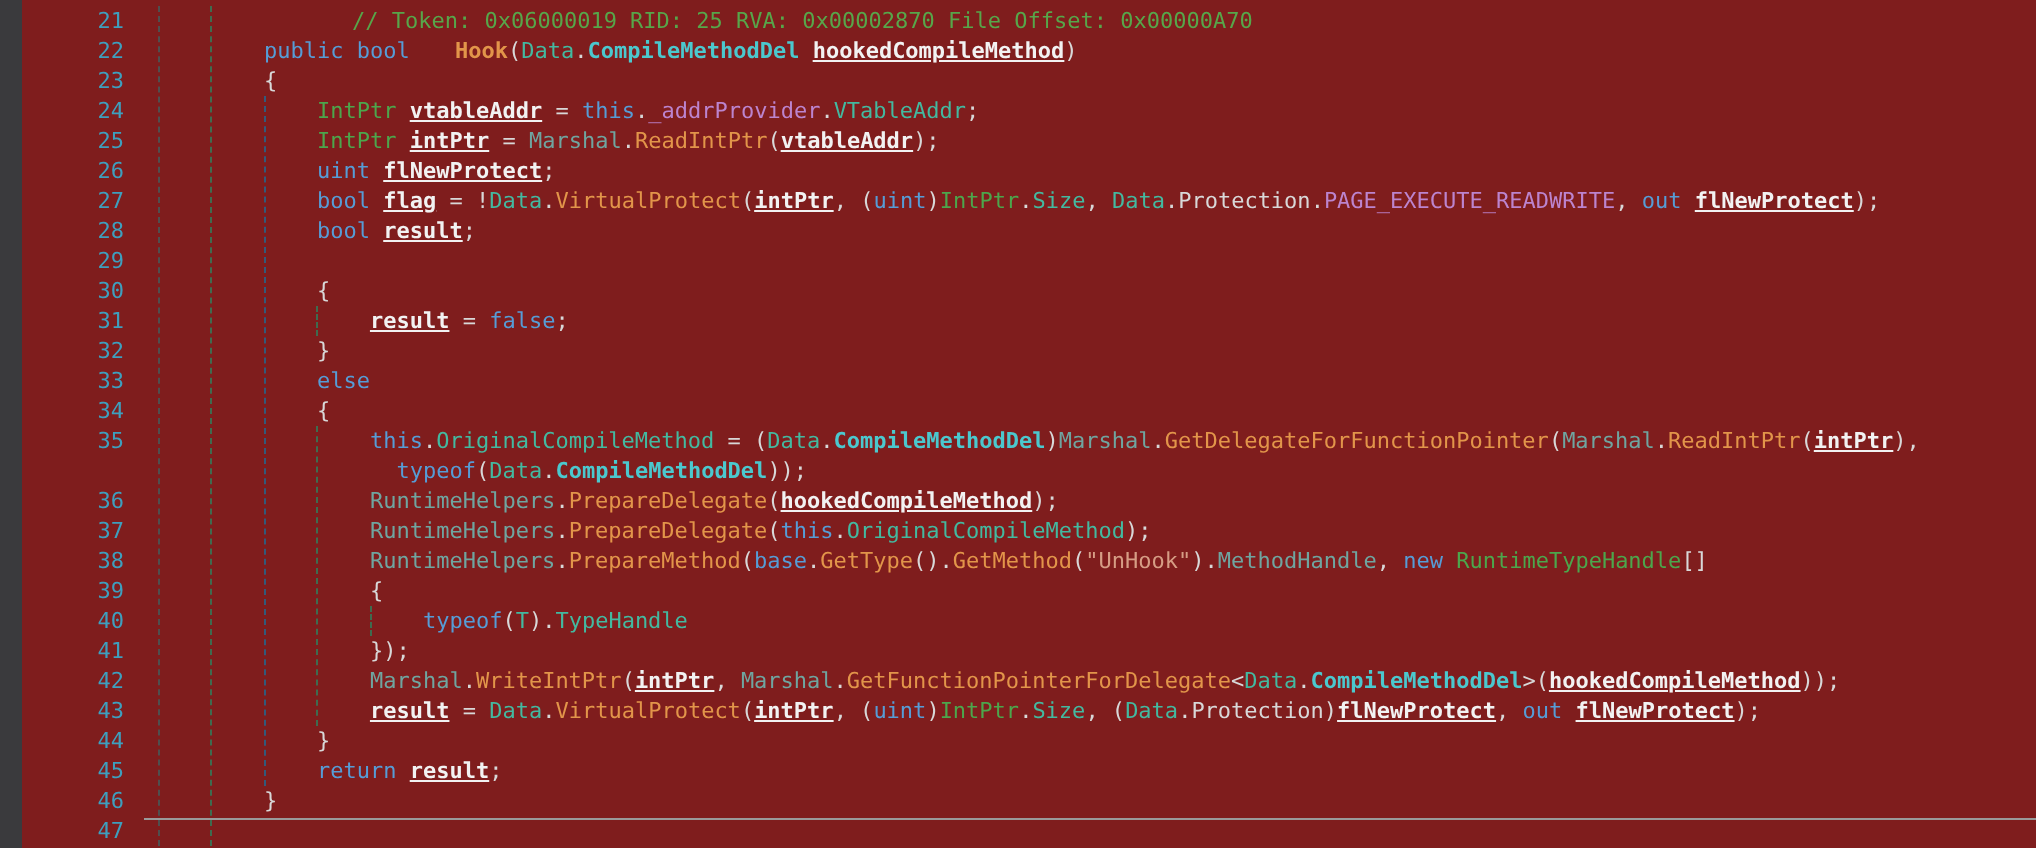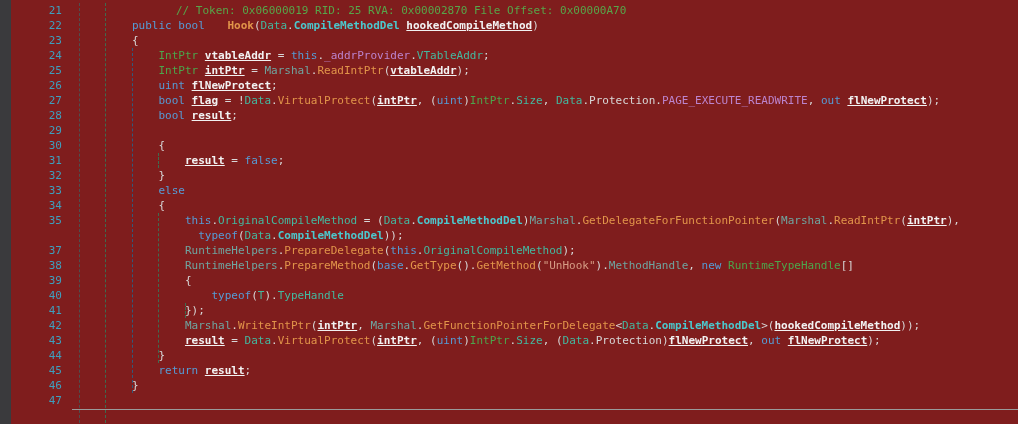--- a/index.html
+++ b/index.html
@@ -63,20 +63,21 @@
       <div class="row"><span class="gutter">27</span><span class="code">            <span class="t-kw">bool</span><span class="t-pl"> </span><span class="t-loc">flag</span><span class="t-pl"> = !</span><span class="t-cls">Data</span><span class="t-pl">.</span><span class="t-m">VirtualProtect</span><span class="t-pl">(</span><span class="t-loc">intPtr</span><span class="t-pl">, (</span><span class="t-kw">uint</span><span class="t-pl">)</span><span class="t-st">IntPtr</span><span class="t-pl">.</span><span class="t-cls">Size</span><span class="t-pl">, </span><span class="t-cls">Data</span><span class="t-pl">.</span><span class="t-pl">Protection</span><span class="t-pl">.</span><span class="t-fld">PAGE_EXECUTE_READWRITE</span><span class="t-pl">, </span><span class="t-kw">out</span><span class="t-pl"> </span><span class="t-loc">flNewProtect</span><span class="t-pl">);</span></span></div>
       <div class="row"><span class="gutter">28</span><span class="code">            <span class="t-kw">bool</span><span class="t-pl"> </span><span class="t-loc">result</span><span class="t-pl">;</span></span></div>
       <div class="row"><span class="gutter">29</span></div>
       <div class="row"><span class="gutter">30</span><span class="code">            <span class="t-pl">{</span></span></div>
       <div class="row"><span class="gutter">31</span><span class="code">                <span class="t-loc">result</span><span class="t-pl"> = </span><span class="t-kw">false</span><span class="t-pl">;</span></span></div>
       <div class="row"><span class="gutter">32</span><span class="code">            <span class="t-pl">}</span></span></div>
       <div class="row"><span class="gutter">33</span><span class="code">            <span class="t-kw">else</span></span></div>
       <div class="row"><span class="gutter">34</span><span class="code">            <span class="t-pl">{</span></span></div>
       <div class="row"><span class="gutter">35</span><span class="code">                <span class="t-kw">this</span><span class="t-pl">.</span><span class="t-cls">OriginalCompileMethod</span><span class="t-pl"> = (</span><span class="t-cls">Data</span><span class="t-pl">.</span><span class="t-del">CompileMethodDel</span><span class="t-pl">)</span><span class="t-sc">Marshal</span><span class="t-pl">.</span><span class="t-m">GetDelegateForFunctionPointer</span><span class="t-pl">(</span><span class="t-sc">Marshal</span><span class="t-pl">.</span><span class="t-m">ReadIntPtr</span><span class="t-pl">(</span><span class="t-loc">intPtr</span><span class="t-pl">),</span></span></div>
       <div class="row"><span class="gutter"></span><span class="code">                  <span class="t-kw">typeof</span><span class="t-pl">(</span><span class="t-cls">Data</span><span class="t-pl">.</span><span class="t-del">CompileMethodDel</span><span class="t-pl">));</span></span></div>
+      <div class="row"><span class="gutter">36</span><span class="code">                <span class="t-sc">RuntimeHelpers</span><span class="t-pl">.</span><span class="t-m">PrepareDelegate</span><span class="t-pl">(</span><span class="t-loc">hookedCompileMethod</span><span class="t-pl">);</span></span></div>
       <div class="row"><span class="gutter">37</span><span class="code">                <span class="t-sc">RuntimeHelpers</span><span class="t-pl">.</span><span class="t-m">PrepareDelegate</span><span class="t-pl">(</span><span class="t-kw">this</span><span class="t-pl">.</span><span class="t-cls">OriginalCompileMethod</span><span class="t-pl">);</span></span></div>
       <div class="row"><span class="gutter">38</span><span class="code">                <span class="t-sc">RuntimeHelpers</span><span class="t-pl">.</span><span class="t-m">PrepareMethod</span><span class="t-pl">(</span><span class="t-kw">base</span><span class="t-pl">.</span><span class="t-m">GetType</span><span class="t-pl">().</span><span class="t-m">GetMethod</span><span class="t-pl">(</span><span class="t-str">"UnHook"</span><span class="t-pl">).</span><span class="t-sc">MethodHandle</span><span class="t-pl">, </span><span class="t-kw">new</span><span class="t-pl"> </span><span class="t-st">RuntimeTypeHandle</span><span class="t-pl">[]</span></span></div>
       <div class="row"><span class="gutter">39</span><span class="code">                <span class="t-pl">{</span></span></div>
       <div class="row"><span class="gutter">40</span><span class="code">                    <span class="t-kw">typeof</span><span class="t-pl">(</span><span class="t-cls">T</span><span class="t-pl">).</span><span class="t-cls">TypeHandle</span></span></div>
       <div class="row"><span class="gutter">41</span><span class="code">                <span class="t-pl">});</span></span></div>
       <div class="row"><span class="gutter">42</span><span class="code">                <span class="t-sc">Marshal</span><span class="t-pl">.</span><span class="t-m">WriteIntPtr</span><span class="t-pl">(</span><span class="t-loc">intPtr</span><span class="t-pl">, </span><span class="t-sc">Marshal</span><span class="t-pl">.</span><span class="t-m">GetFunctionPointerForDelegate</span><span class="t-pl">&lt;</span><span class="t-cls">Data</span><span class="t-pl">.</span><span class="t-del">CompileMethodDel</span><span class="t-pl">&gt;(</span><span class="t-loc">hookedCompileMethod</span><span class="t-pl">));</span></span></div>
       <div class="row"><span class="gutter">43</span><span class="code">                <span class="t-loc">result</span><span class="t-pl"> = </span><span class="t-cls">Data</span><span class="t-pl">.</span><span class="t-m">VirtualProtect</span><span class="t-pl">(</span><span class="t-loc">intPtr</span><span class="t-pl">, (</span><span class="t-kw">uint</span><span class="t-pl">)</span><span class="t-st">IntPtr</span><span class="t-pl">.</span><span class="t-cls">Size</span><span class="t-pl">, (</span><span class="t-cls">Data</span><span class="t-pl">.</span><span class="t-pl">Protection</span><span class="t-pl">)</span><span class="t-loc">flNewProtect</span><span class="t-pl">, </span><span class="t-kw">out</span><span class="t-pl"> </span><span class="t-loc">flNewProtect</span><span class="t-pl">);</span></span></div>
       <div class="row"><span class="gutter">44</span><span class="code">            <span class="t-pl">}</span></span></div>
       <div class="row"><span class="gutter">45</span><span class="code">            <span class="t-kw">return</span><span class="t-pl"> </span><span class="t-loc">result</span><span class="t-pl">;</span></span></div>
       <div class="row"><span class="gutter">46</span><span class="code">        <span class="t-pl">}</span></span></div>

